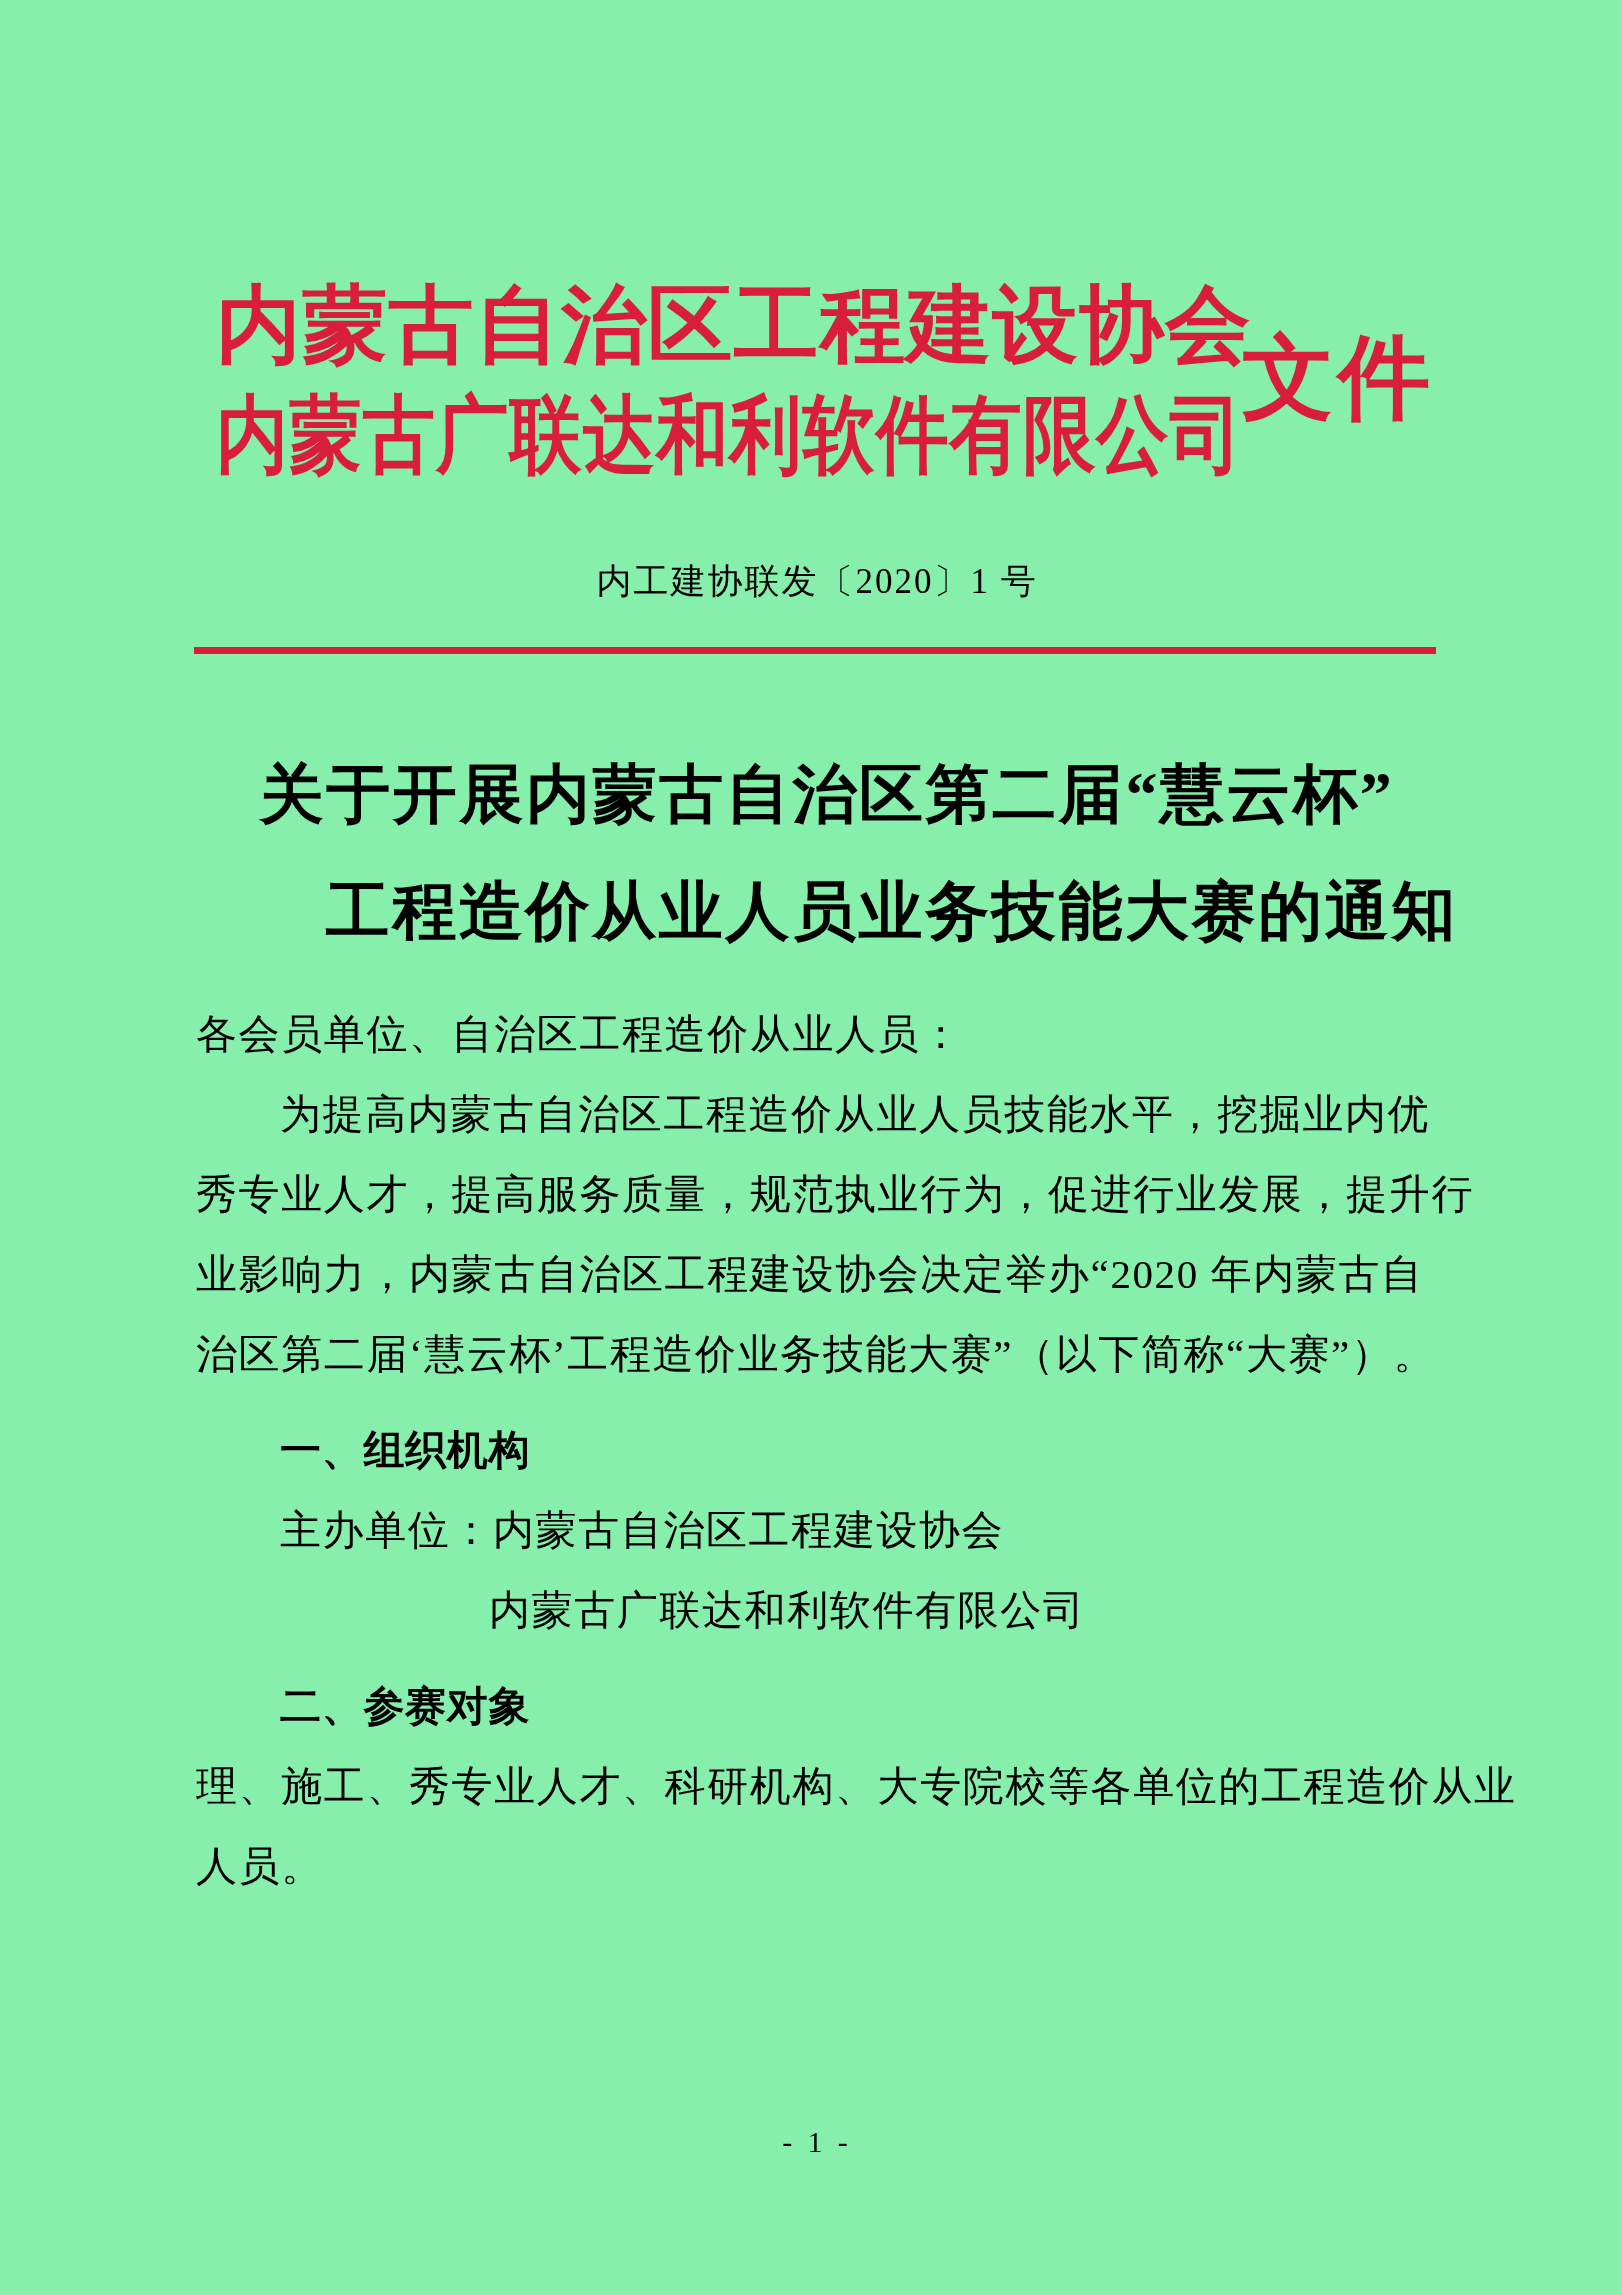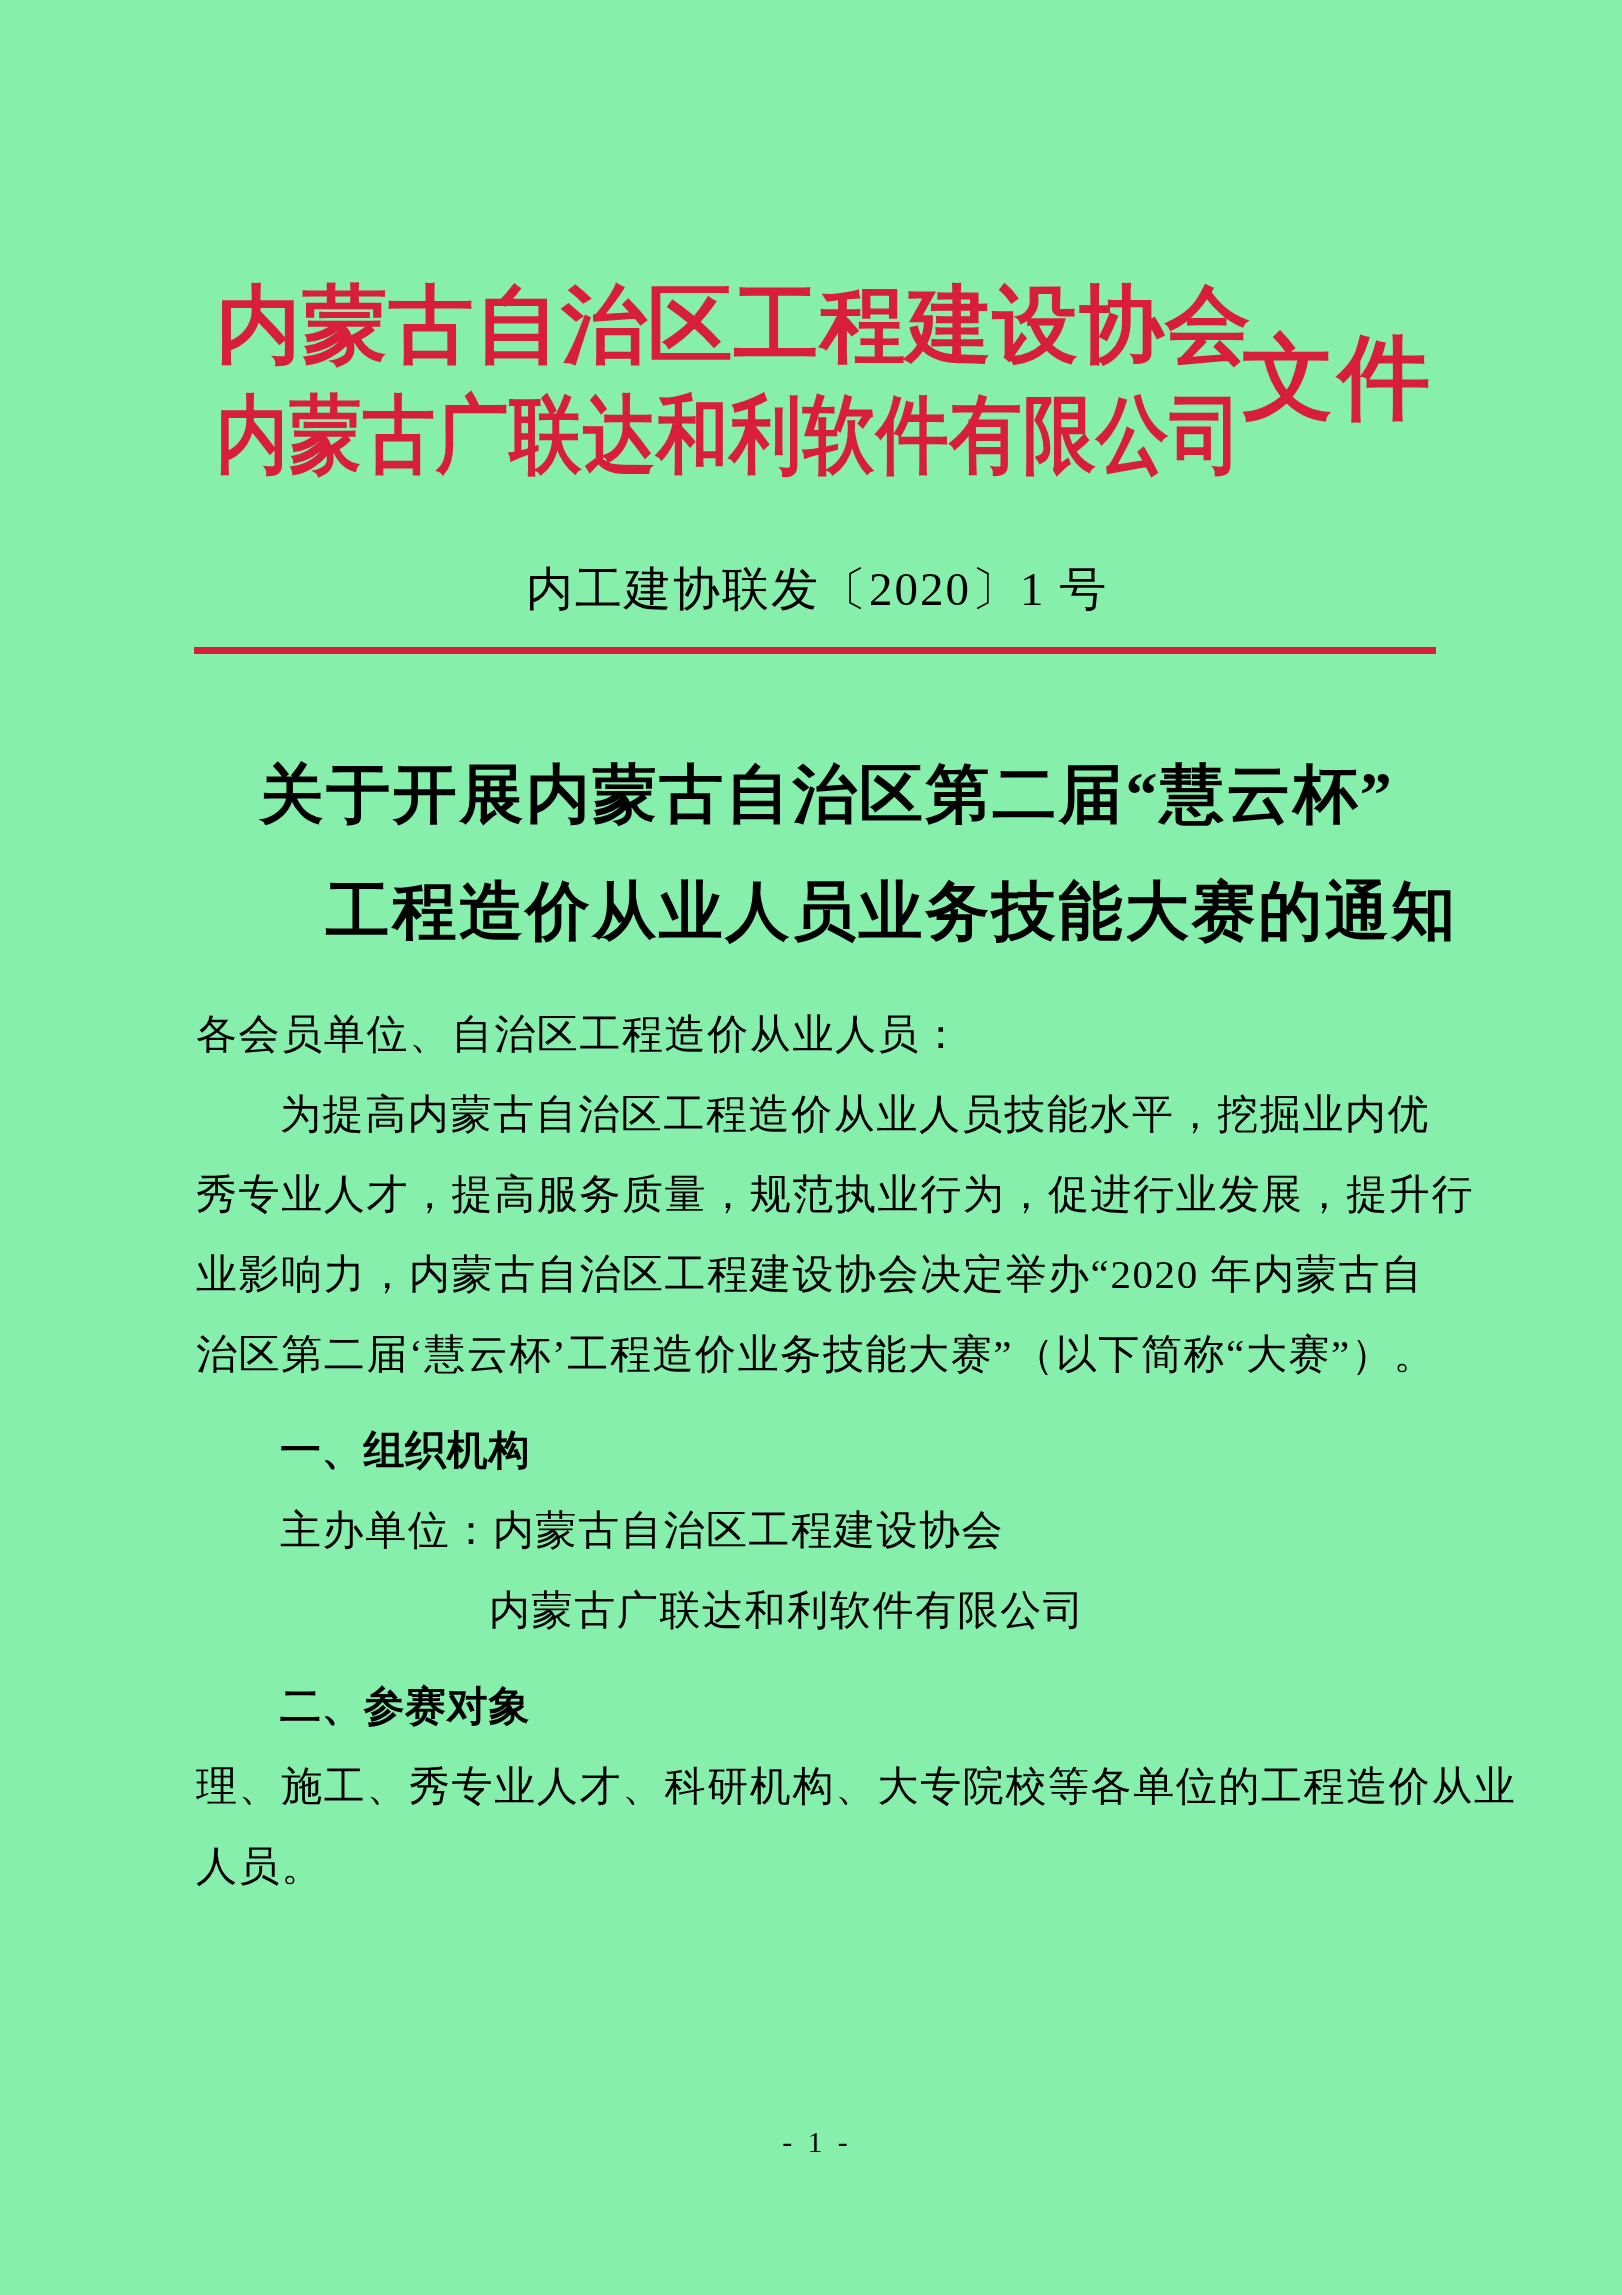--- a/index.html
+++ b/index.html
@@ -26,21 +26,21 @@
     position:absolute;left:1242px;top:332px;
     color:#D81E3C;
     font-weight:bold;
     font-size:92px;line-height:1;
     letter-spacing:3.9px;
     white-space:nowrap;
   }
   .doc-number{
     position:absolute;left:196px;top:562px;width:1242px;
     text-align:center;
-    font-size:47px;line-height:1.15;
+    font-size:35px;line-height:1.15;
     letter-spacing:2px;
     white-space:nowrap;
   }
   .red-divider{
     position:absolute;left:194px;top:647px;
     width:1242px;height:6.5px;
     background:#D81E3C;
   }
   
   .doc-title{

